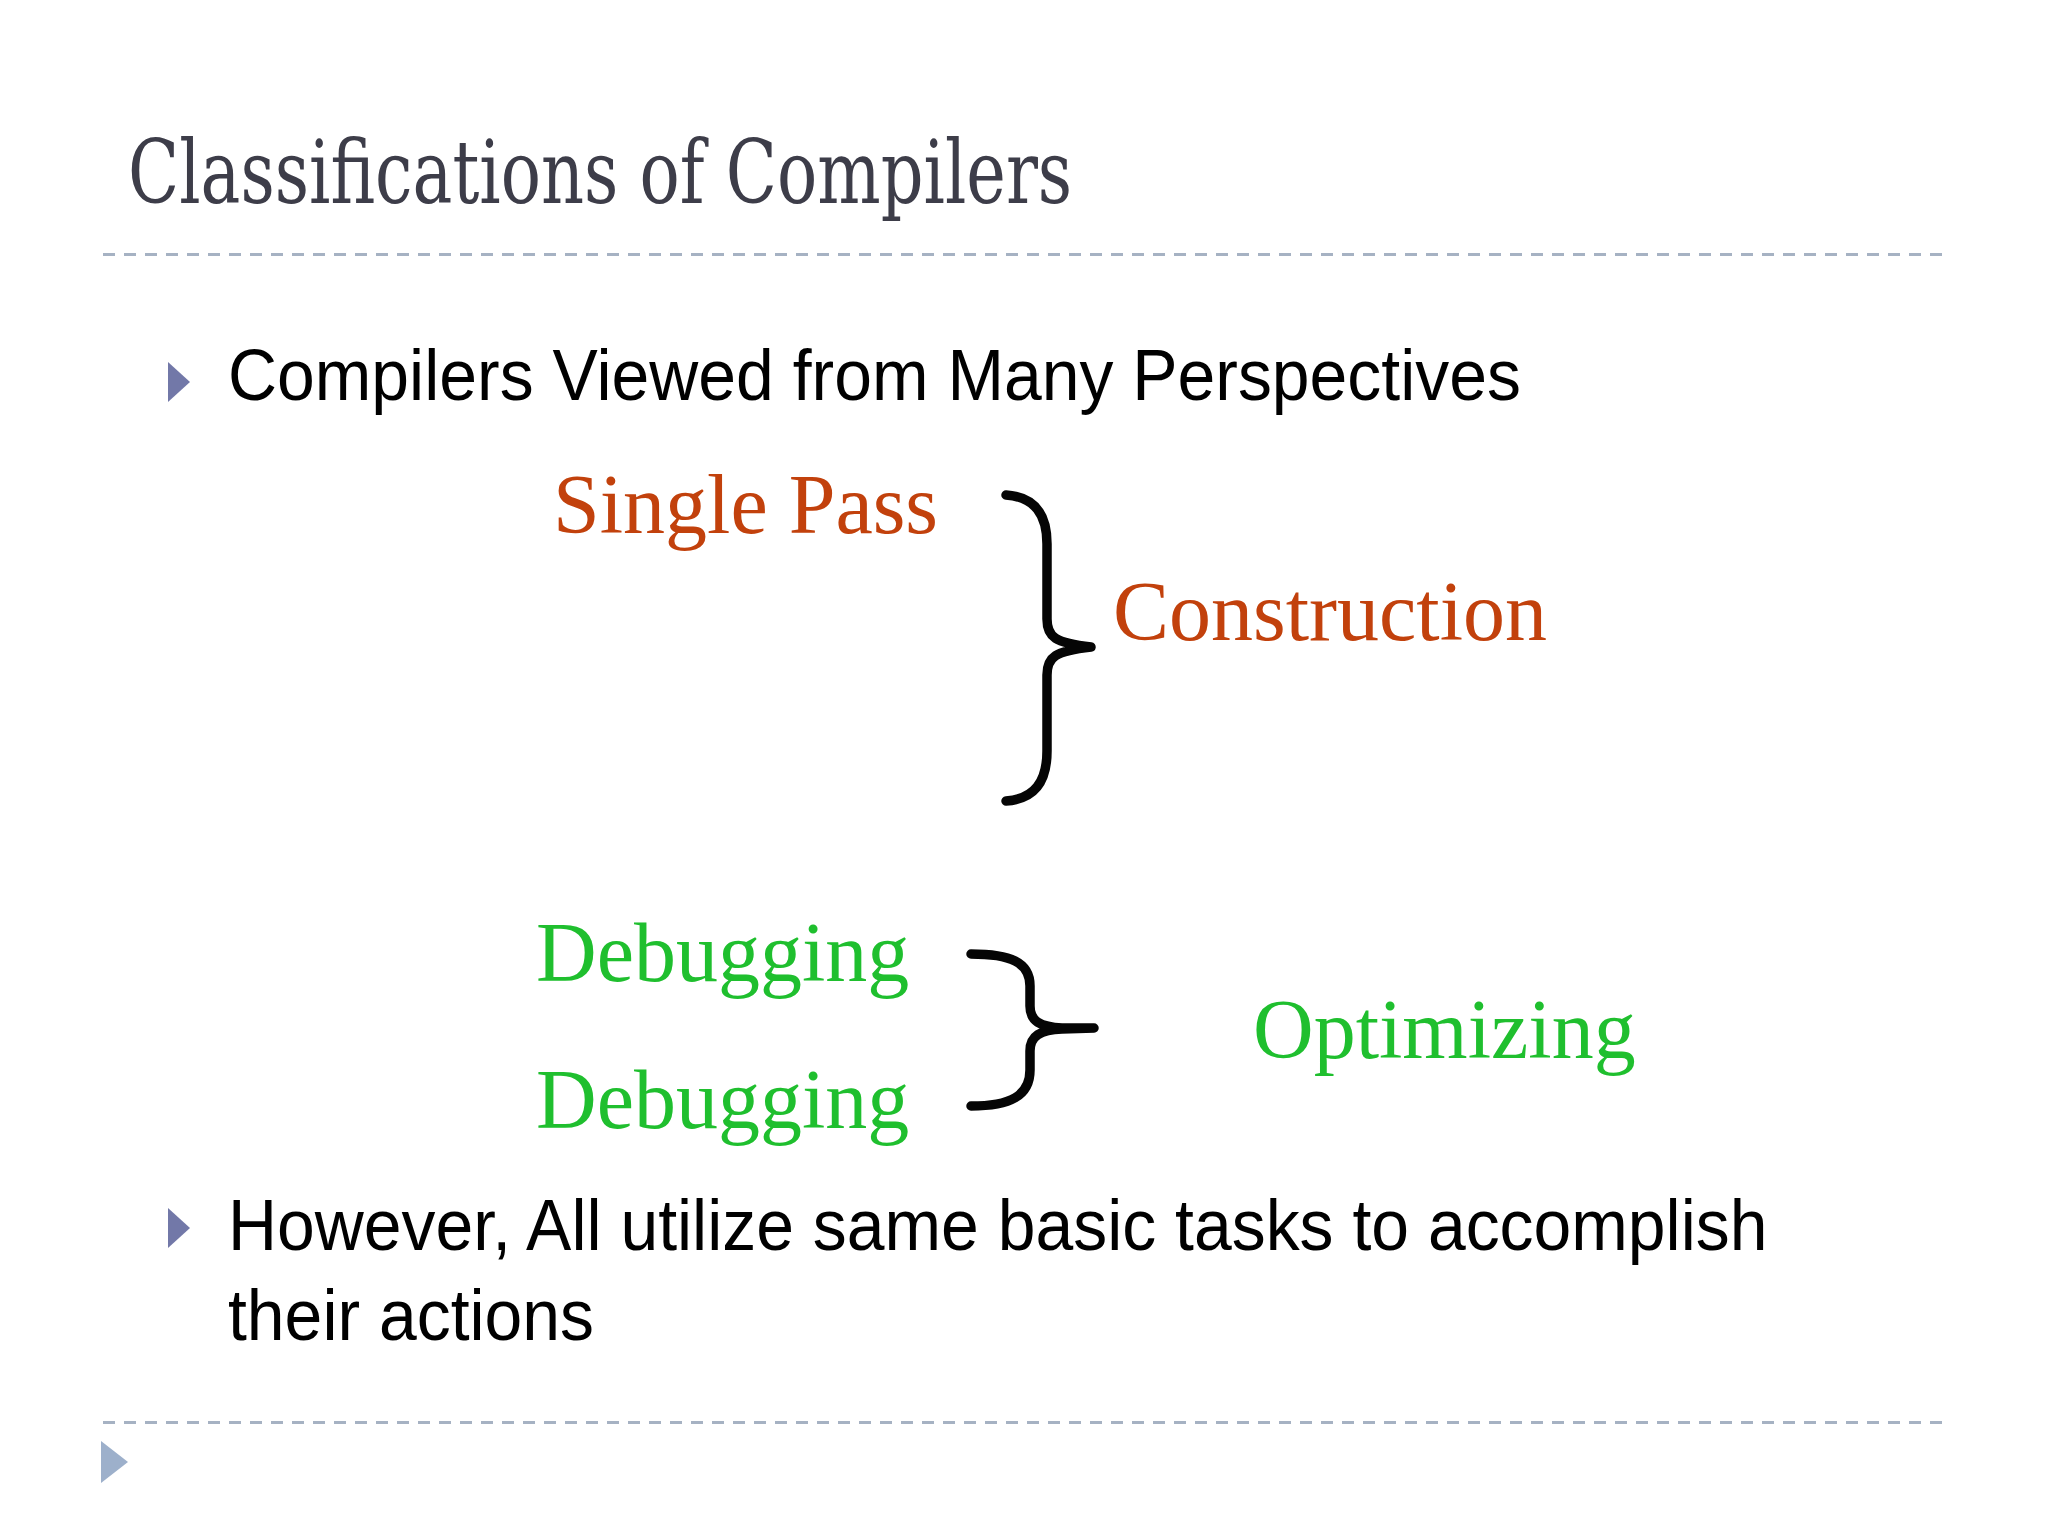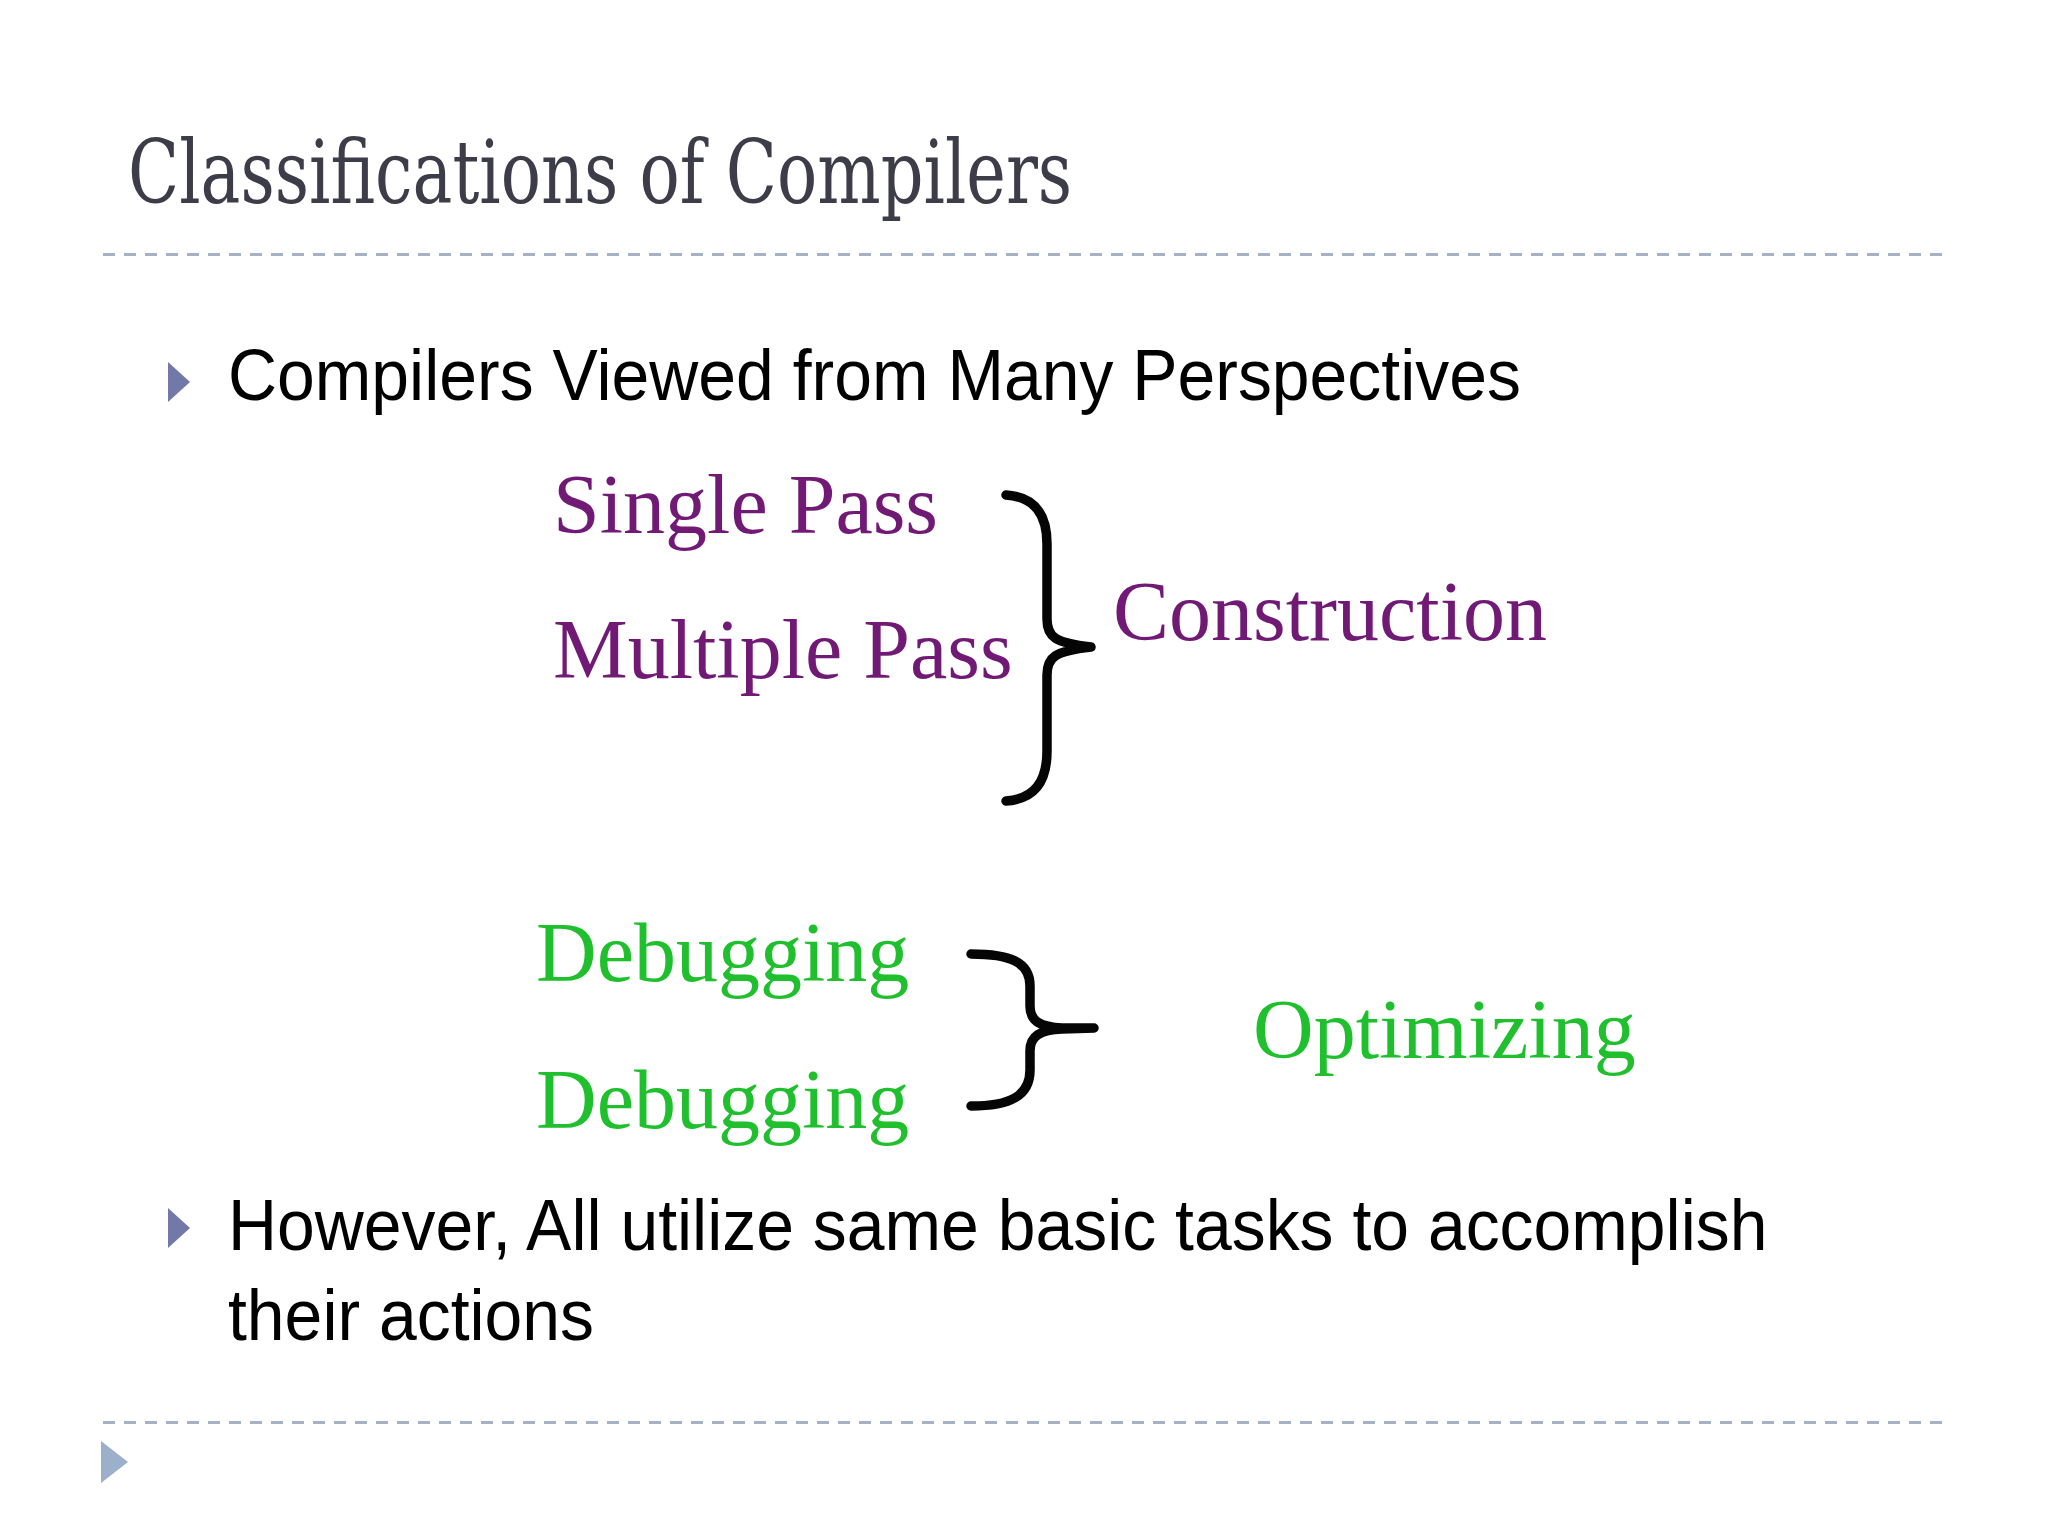--- a/index.html
+++ b/index.html
@@ -47,21 +47,21 @@
     transform-origin: left top;
     line-height: 1.0;
   }
 
   .serif-item {
     font-family: "Liberation Serif", serif;
     font-size: 84px;
     white-space: nowrap;
     line-height: 1.0;
   }
-  .blue  { color: #701a75; }
+  .blue  { color: #c2410c; }
   .green { color: #1FBF2E; }
 
   .brace-svg { overflow: visible; }
   .brace-path {
     fill: none;
     stroke: #050505;
     stroke-width: 9.5;
     stroke-linecap: round;
     stroke-linejoin: round;
   }
@@ -79,21 +79,20 @@
 <div class="slide">
 
   <div class="abs page-title">Classifications of Compilers</div>
 
   <div class="abs divider divider-top"></div>
 
   <div class="abs bullet-triangle" style="left:168px; top:362px;"></div>
   <div class="abs bullet-text" style="left:228px; top:338px;">Compilers Viewed from Many Perspectives</div>
 
   <div class="abs serif-item blue" style="left:553px; top:463px;">Single Pass</div>
-  <div class="abs serif-item blue" style="left:553px; top:608px;">Multiple Pass</div>
 
   <svg class="abs brace-svg" style="left:1003px; top:489px;" width="92" height="318" viewBox="0 0 92 318">
     <path class="brace-path" d="M 3 6 C 32 8 44 26 44 55 L 44 130 C 44 148 52 154 88 158 C 52 162 44 168 44 186 L 44 262 C 44 292 32 310 3 312"></path>
   </svg>
 
   <div class="abs serif-item green" style="left:536px; top:911px;">Debugging</div>
 
   <div class="abs serif-item blue" style="left:1113px; top:570px;">Construction</div>
   <div class="abs serif-item green" style="left:536px; top:1058px;">Debugging</div>
 

